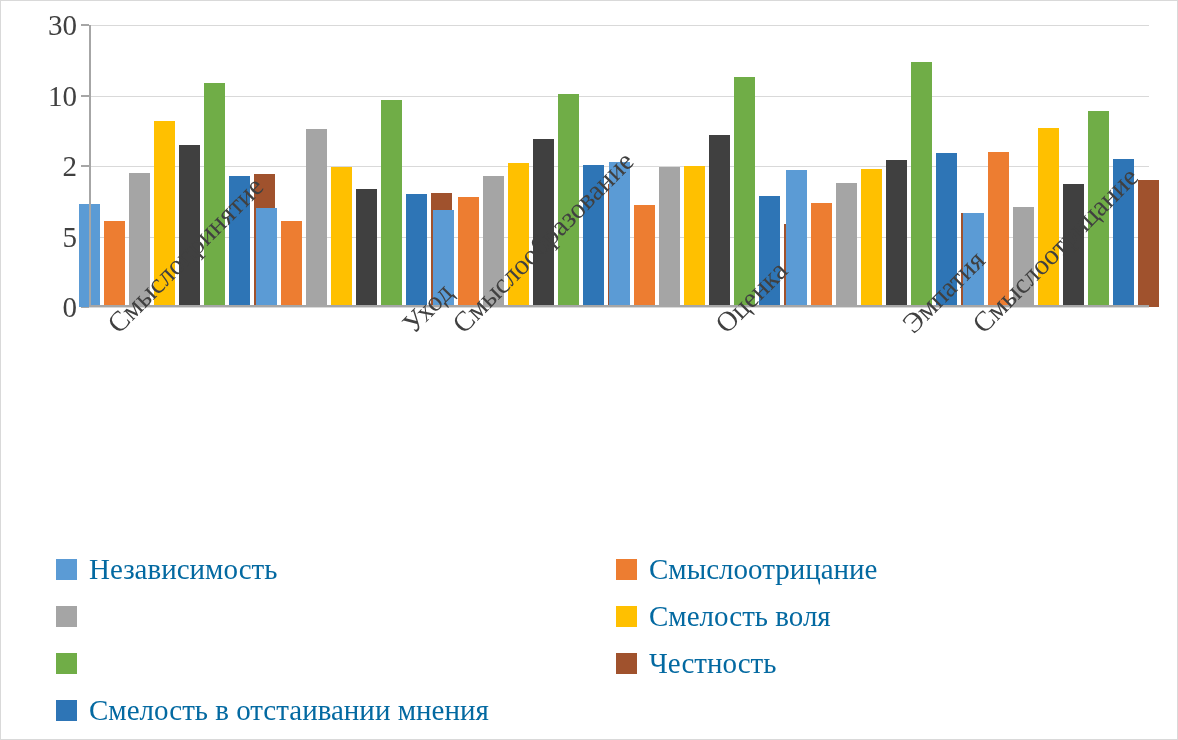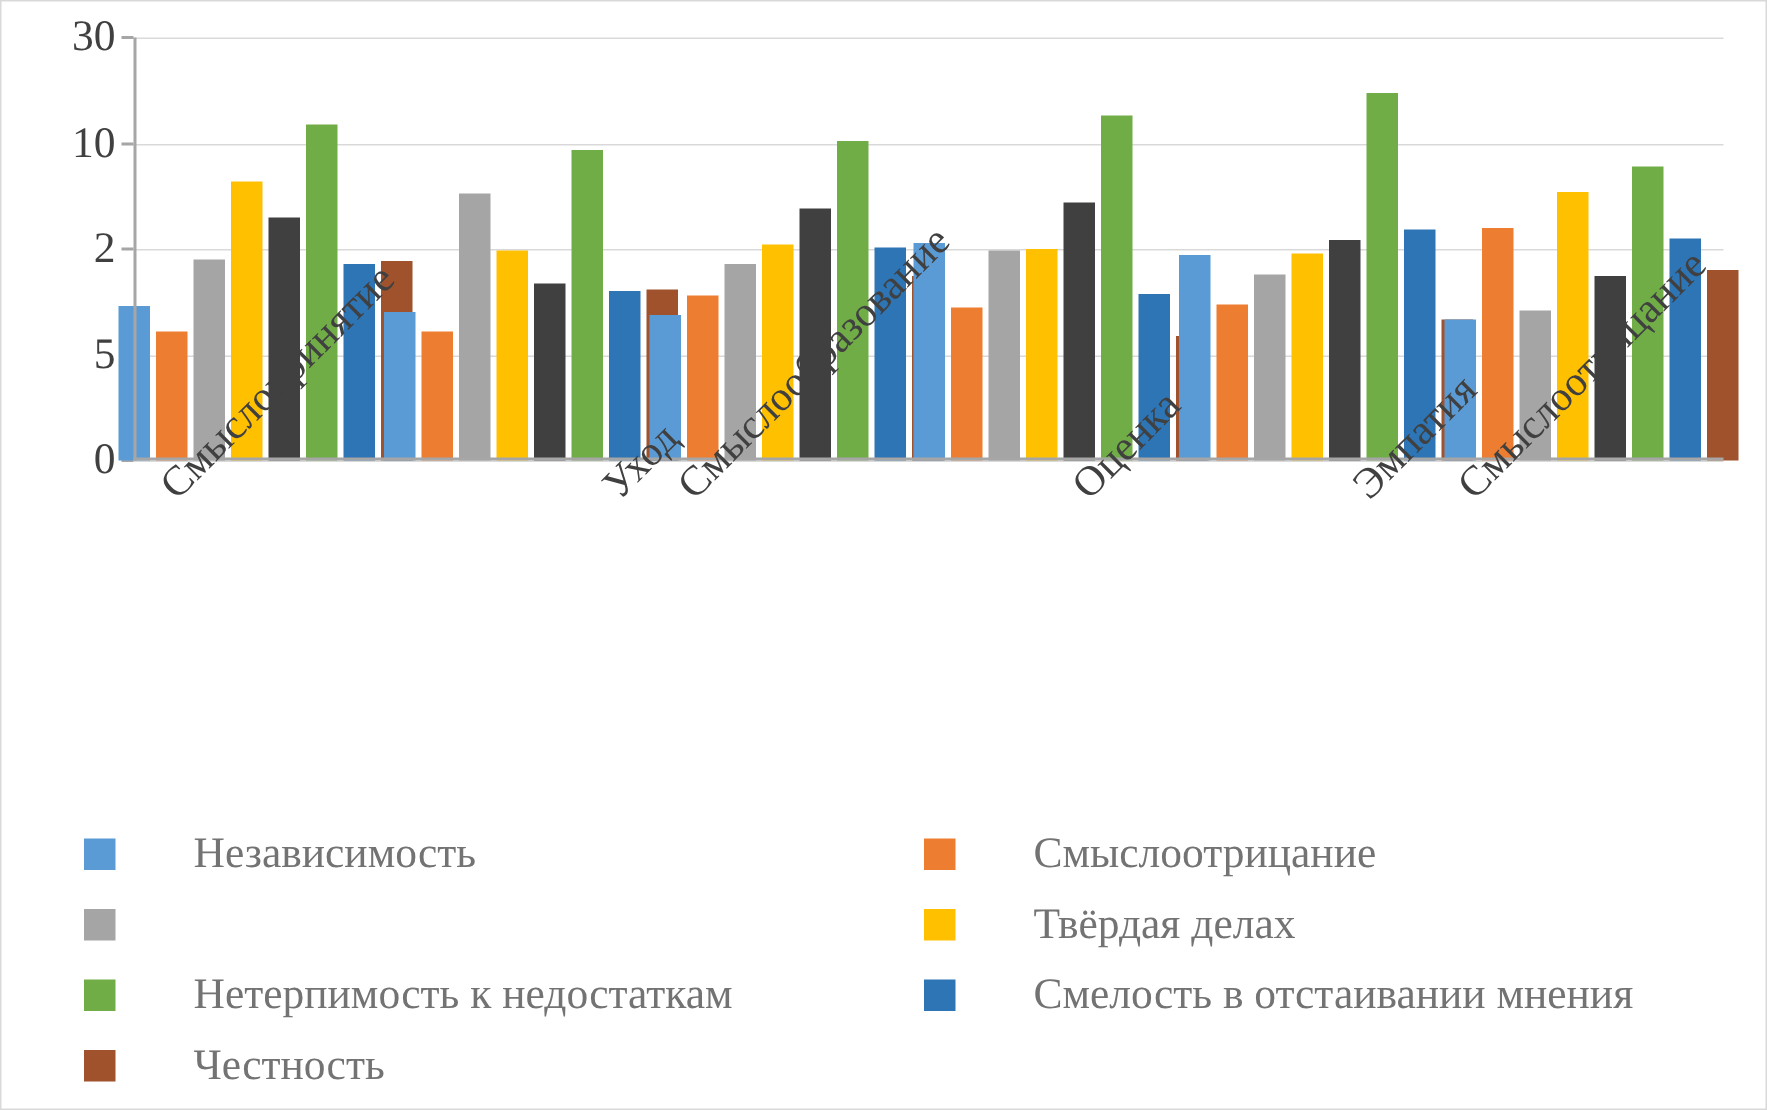--- a/index.html
+++ b/index.html
@@ -122,23 +122,22 @@
     align-items: center;
     gap: 12px;
   }
   .legend-swatch {
     width: 21px;
     height: 21px;
     flex: 0 0 auto;
   }
   .legend-text {
     font-size: 29px;
-    color: #737373;
+    color: #0369a1;
     white-space: nowrap;
-    margin-left: 40px;
   }
 </style>
 </head>
 <body>
 
 <div id="chart-root">
 
   <div id="plot-area">
     <div id="gridlines">
         <div class="gridline" style="top: 282px;"></div>
@@ -239,29 +238,28 @@
       </div>
       <div class="legend-item">
         <span class="legend-swatch" style="background: rgb(237, 125, 49);"></span>
         <span class="legend-text">Смыслоотрицание</span>
       </div>
       <div class="legend-item">
         <span class="legend-swatch" style="background: rgb(165, 165, 165);"></span>
       </div>
       <div class="legend-item">
         <span class="legend-swatch" style="background: rgb(255, 192, 0);"></span>
-        <span class="legend-text">Твёрдая делах</span>
+        <span class="legend-text">Смелость воля</span>
       </div>
       <div class="legend-item">
         <span class="legend-swatch" style="background: rgb(112, 173, 71);"></span>
-        <span class="legend-text">Нетерпимость к недостаткам</span>
+      </div>
+      <div class="legend-item">
+        <span class="legend-swatch" style="background: rgb(160, 82, 45);"></span>
+        <span class="legend-text">Честность</span>
       </div>
       <div class="legend-item">
         <span class="legend-swatch" style="background: rgb(46, 117, 182);"></span>
         <span class="legend-text">Смелость в отстаивании мнения</span>
       </div>
-      <div class="legend-item">
-        <span class="legend-swatch" style="background: rgb(160, 82, 45);"></span>
-        <span class="legend-text">Честность</span>
-      </div>
     </div>
 
 </div>
 
 </body></html>

